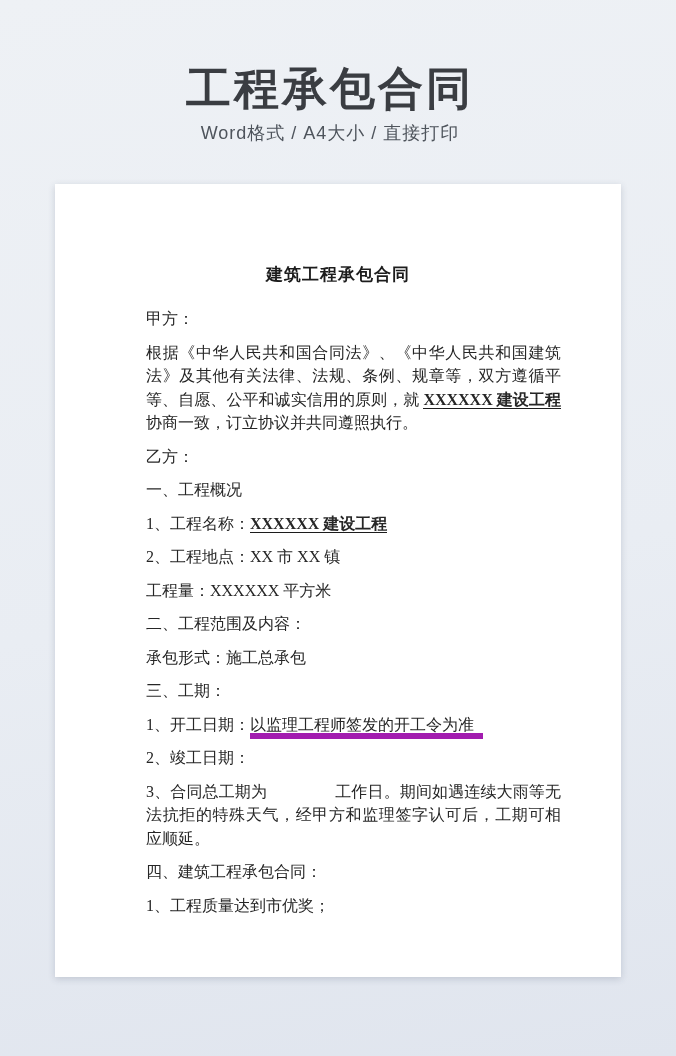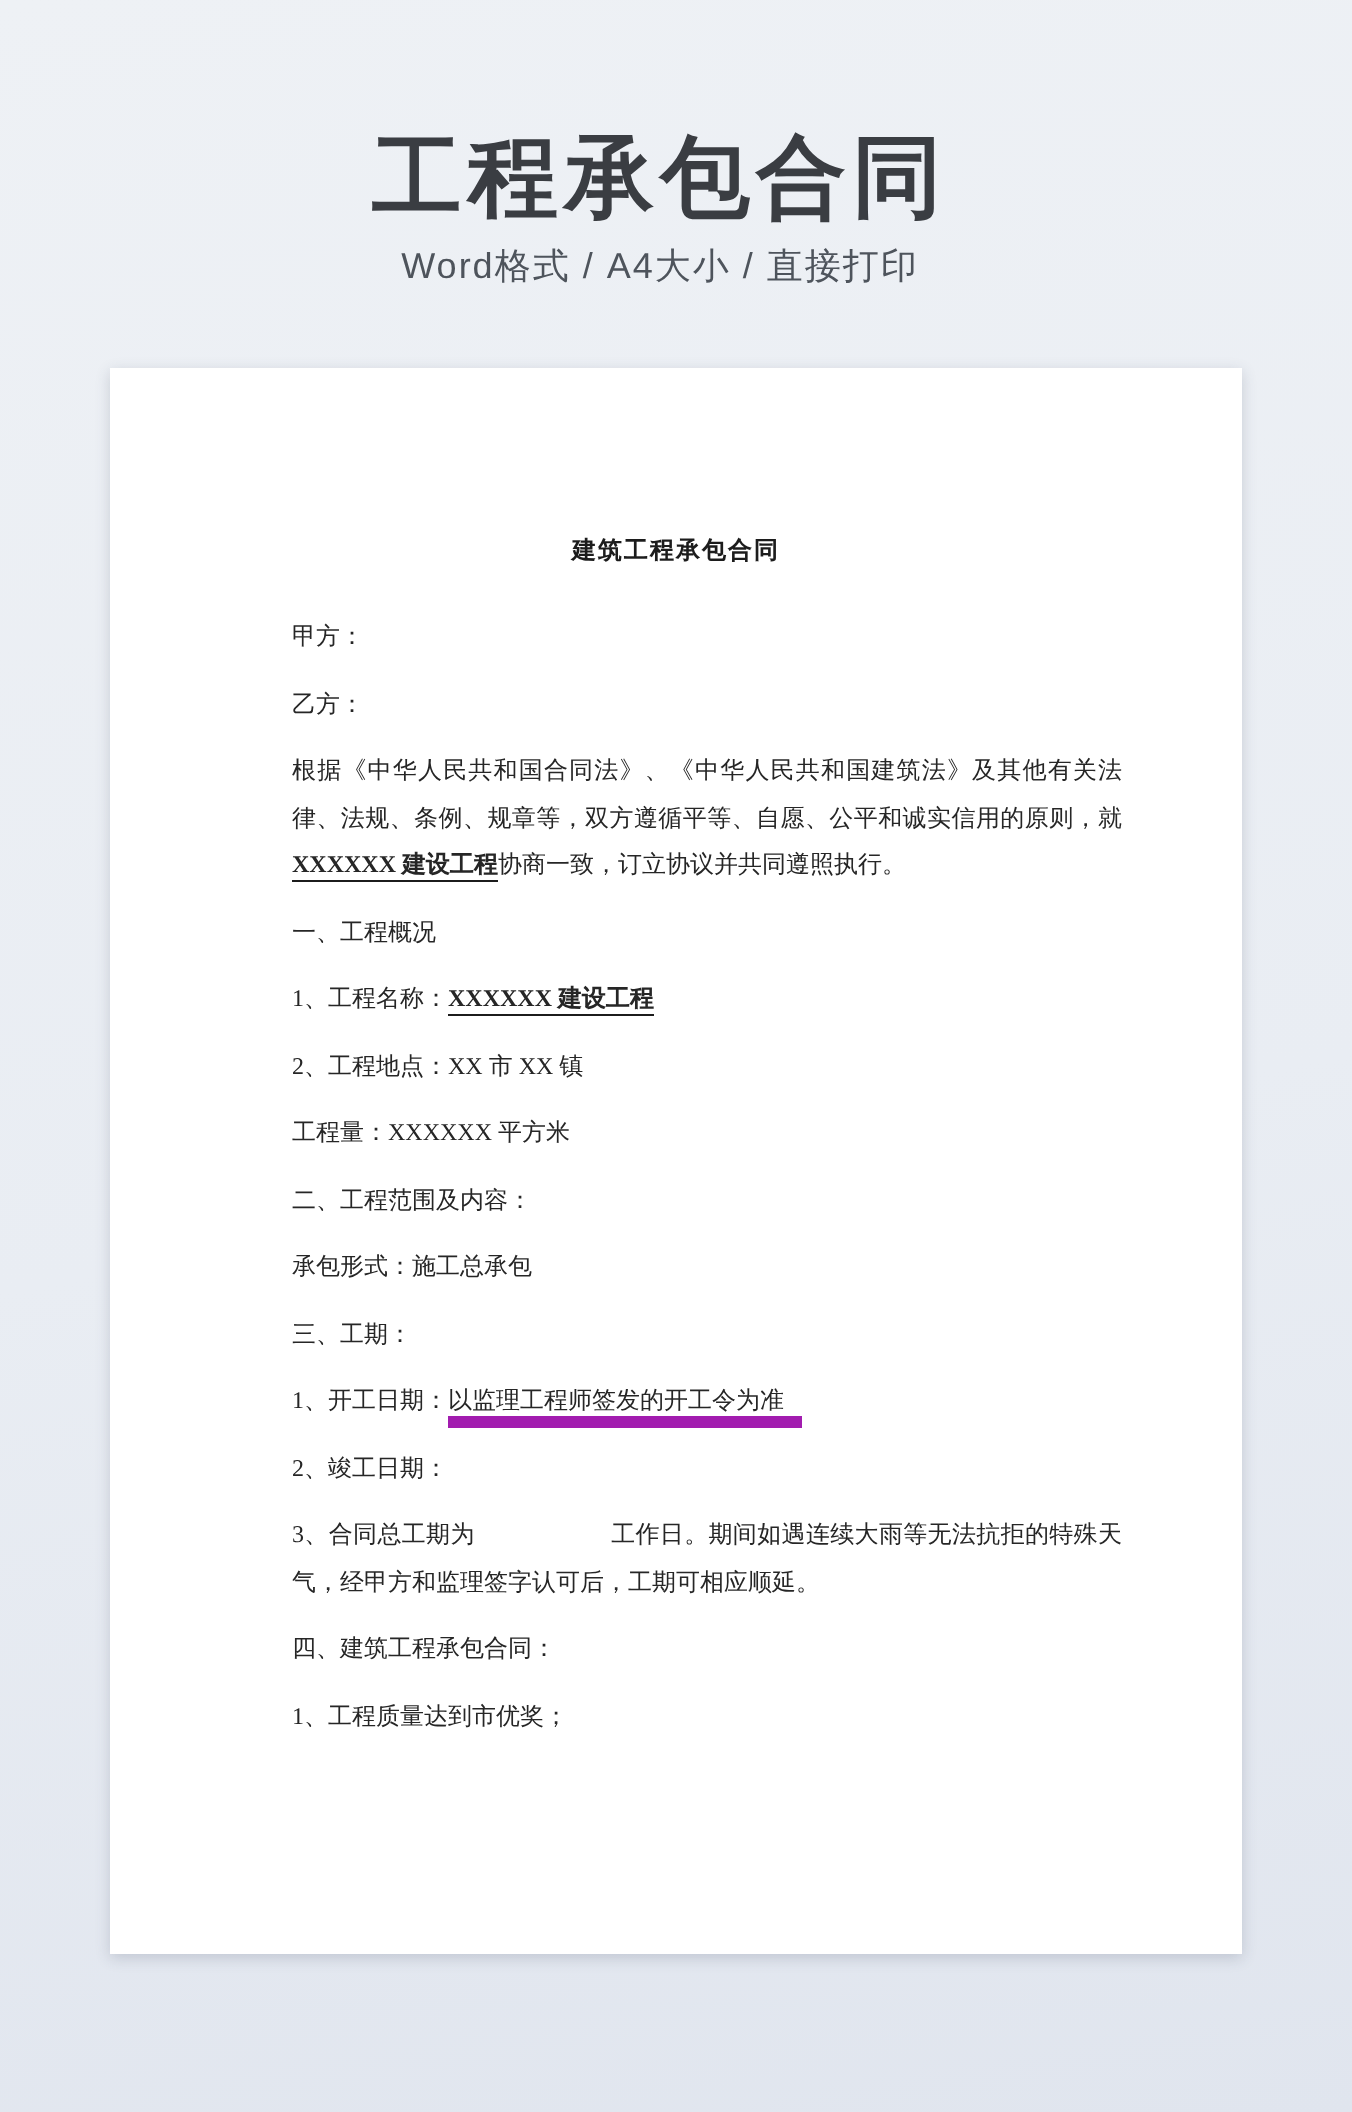--- a/index.html
+++ b/index.html
@@ -46,29 +46,29 @@
     box-shadow: 0 2px 7px rgba(55, 65, 90, 0.20);
     box-sizing: border-box;
     padding: 78px 60px 0 91px;
     font-family: "Liberation Serif", "DejaVu Serif", serif;
     color: #262626;
   }
   .doc-title {
     margin: 0 -60px 19px -91px;   
     text-align: center;
     font-family: "Liberation Sans", sans-serif;
-    font-size: 12px;
+    font-size: 17px;
     font-weight: 700;
     color: #1c1c1c;
     line-height: 26px;
     letter-spacing: 1px;
   }
   .doc-par {
     margin: 0 0 10px 0;
-    font-size: 12px;
+    font-size: 16px;
     line-height: 23.5px;
     text-align: justify;
     word-break: break-all;
   }
   .seg-bold-underline {
     font-weight: 700;
     border-bottom: 1px solid #1c1c1c;
     padding-bottom: 0.5px;
   }
   .seg-underline {
@@ -83,22 +83,22 @@
 
 <div class="banner">
   <div class="banner-title">工程承包合同</div>
   <div class="banner-subtitle">Word格式 / A4大小 / 直接打印</div>
 </div>
 
 <div class="doc-page">
   <div class="doc-title">建筑工程承包合同</div>
   <div>
       <p class="doc-par"><span>甲方：</span></p>
+      <p class="doc-par"><span>根据《中华人民共和国合同法》、《中华人民共和国建筑法》及其他有关法律、法规、条例、规章等，双方遵循平等、自愿、公平和诚实信用的原则，就 </span><span class="seg-bold-underline">XXXXXX 建设工程</span><span>协商一致，订立协议并共同遵照执行。</span></p>
       <p class="doc-par"><span>乙方：</span></p>
-      <p class="doc-par"><span>根据《中华人民共和国合同法》、《中华人民共和国建筑法》及其他有关法律、法规、条例、规章等，双方遵循平等、自愿、公平和诚实信用的原则，就 </span><span class="seg-bold-underline">XXXXXX 建设工程</span><span>协商一致，订立协议并共同遵照执行。</span></p>
       <p class="doc-par"><span>一、工程概况</span></p>
       <p class="doc-par"><span>1、工程名称：</span><span class="seg-bold-underline">XXXXXX 建设工程</span></p>
       <p class="doc-par"><span>2、工程地点：XX 市 XX 镇</span></p>
       <p class="doc-par"><span>工程量：XXXXXX 平方米</span></p>
       <p class="doc-par"><span>二、工程范围及内容：</span></p>
       <p class="doc-par"><span>承包形式：施工总承包</span></p>
       <p class="doc-par"><span>三、工期：</span></p>
       <p class="doc-par"><span>1、开工日期：</span><span class="seg-underline">以监理工程师签发的开工令为准</span></p>
       <p class="doc-par"><span>2、竣工日期：</span></p>
       <p class="doc-par"><span>3、合同总工期为</span><span class="seg-gap"></span><span>工作日。期间如遇连续大雨等无法抗拒的特殊天气，经甲方和监理签字认可后，工期可相应顺延。</span></p>

